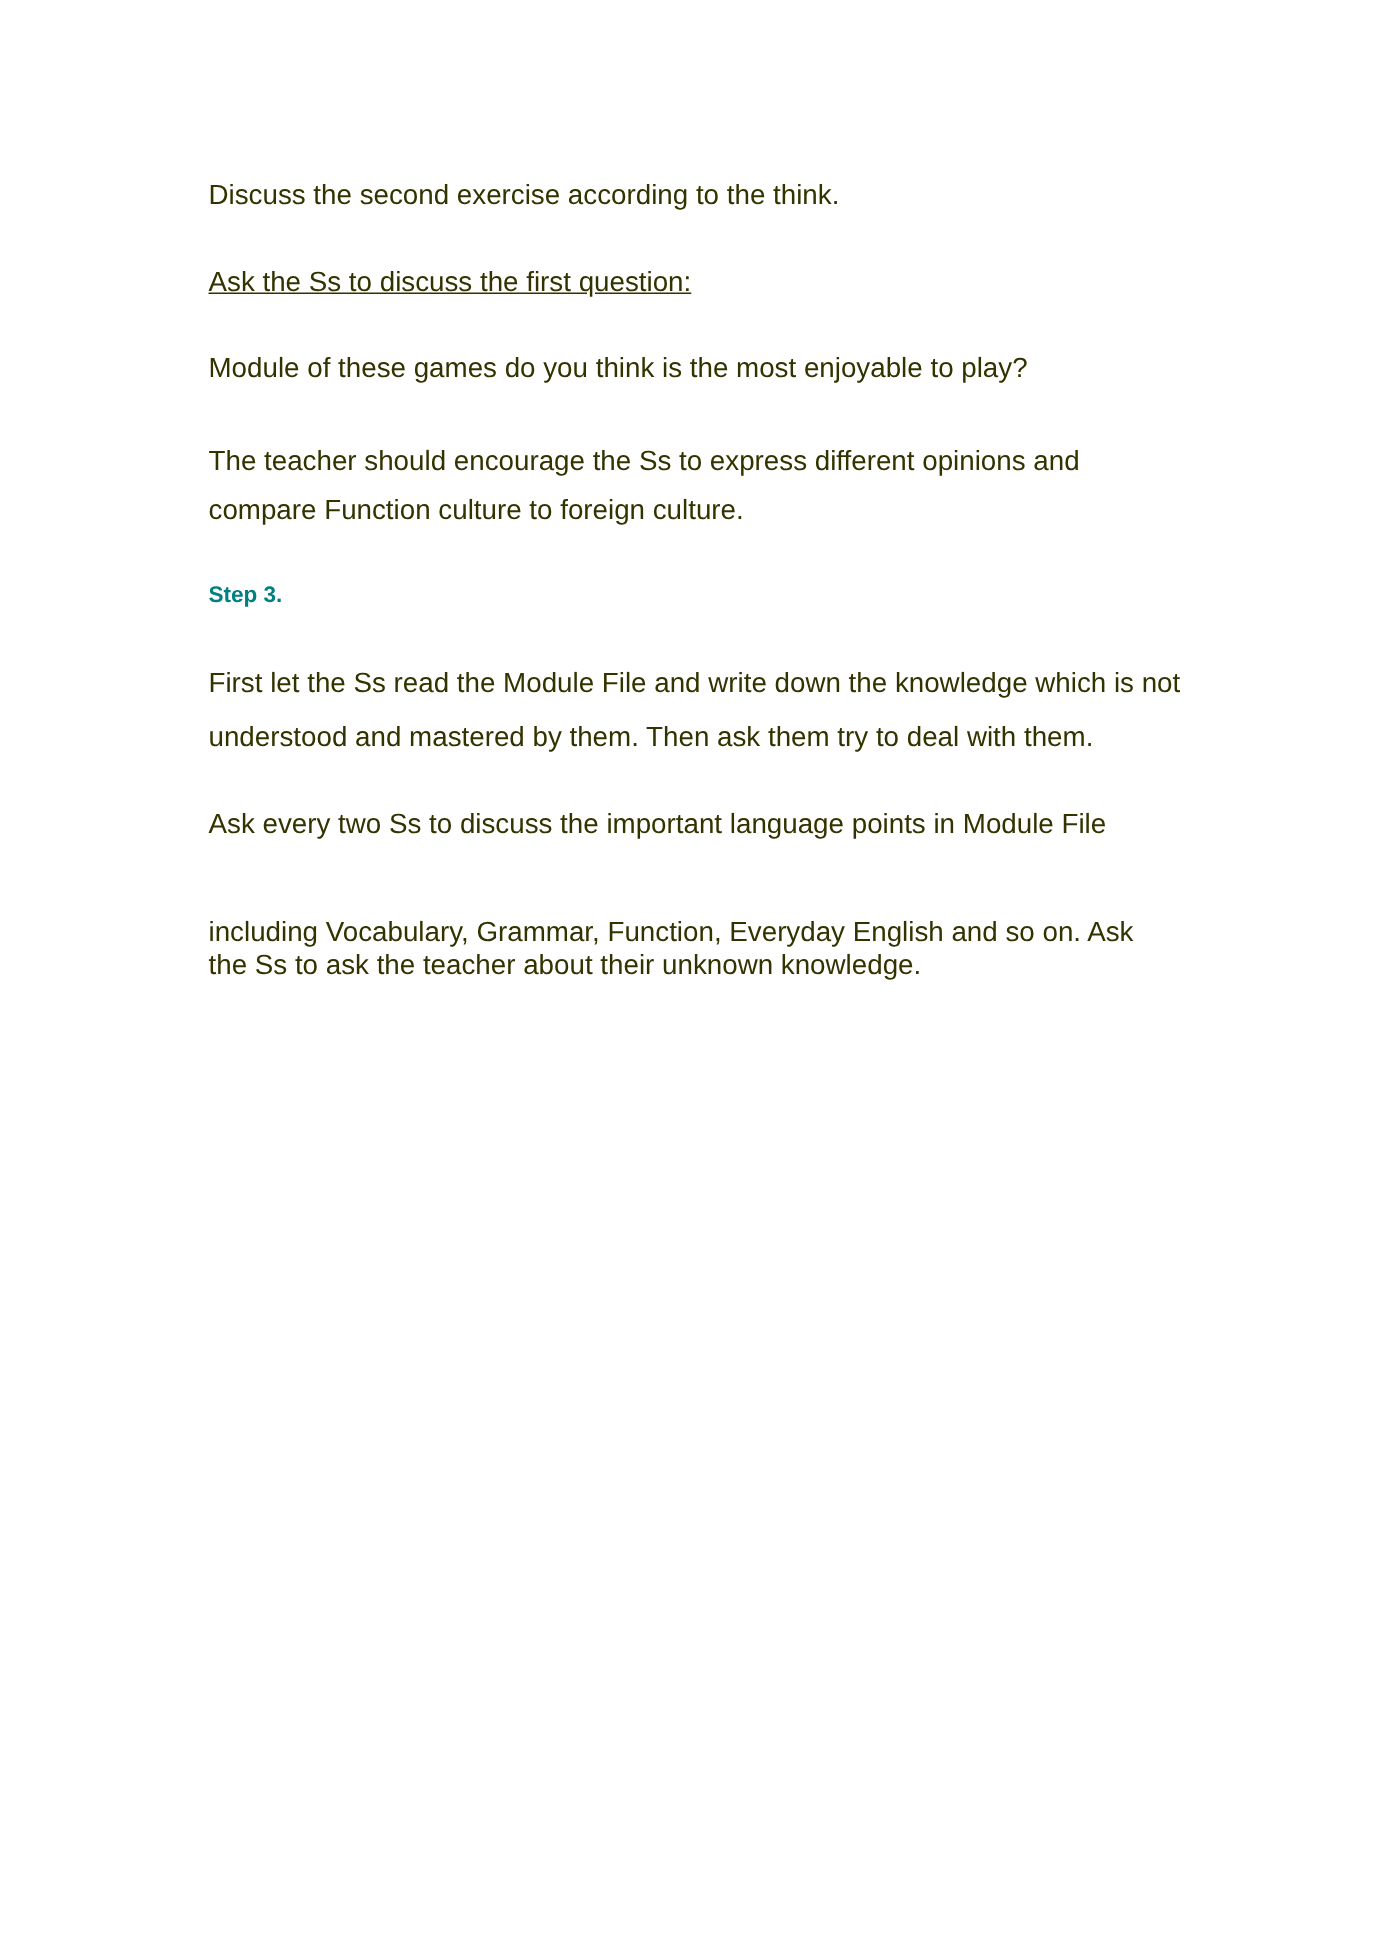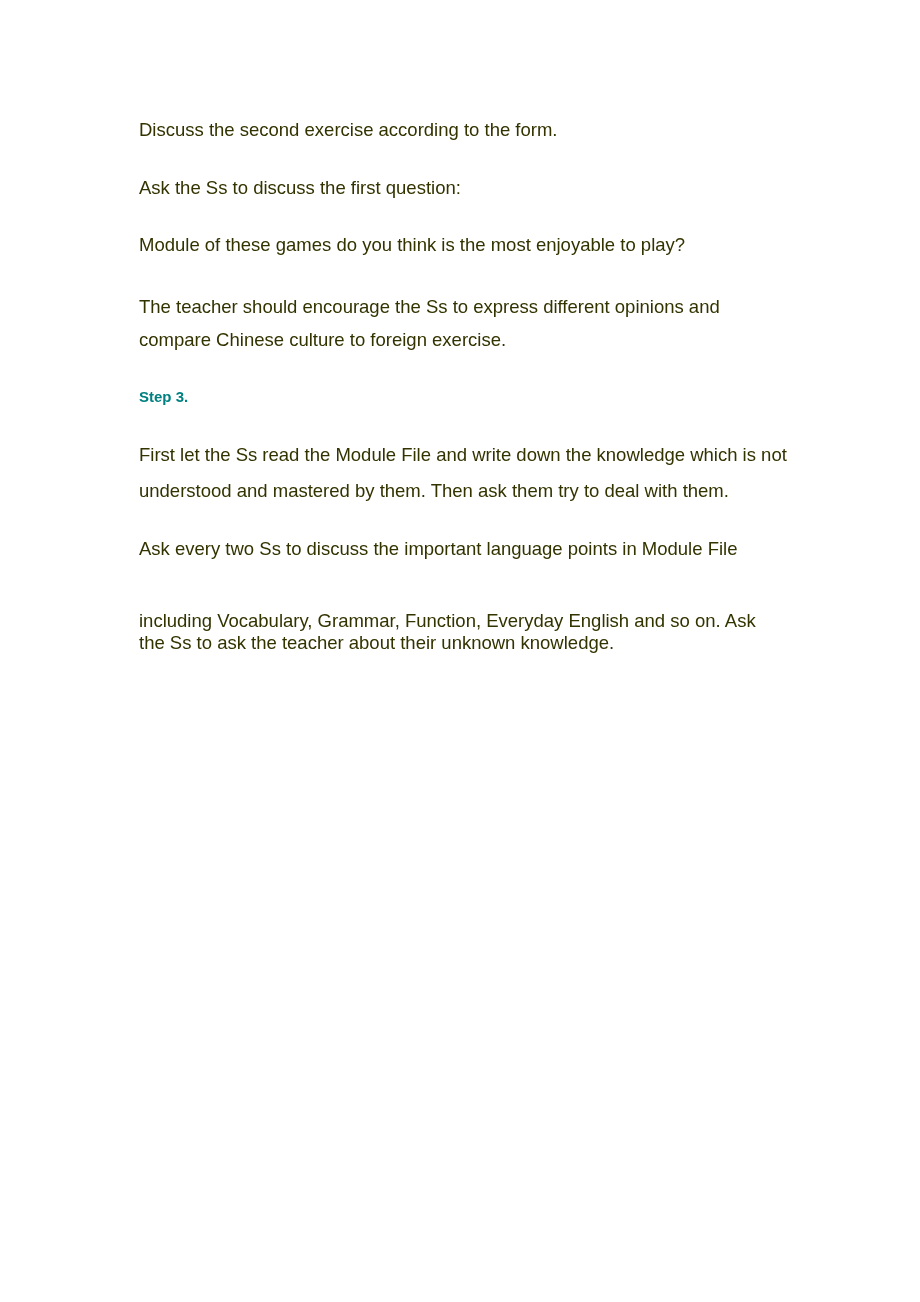--- a/index.html
+++ b/index.html
@@ -35,28 +35,28 @@
       font-size: 15px;
       line-height: 22px;
       font-weight: bold;
       color: #008080;
     }
   </style>
 </head>
 <body>
 
 <div class="page">
-  <div class="line" style="top:119px;">Discuss the second exercise according to the form.</div>
+  <div class="line" style="top:119px;">Discuss the second exercise according to the think.</div>
 
-  <div class="line" style="top:177px;">Ask the Ss to discuss the first question:</div>
+  <div class="line" style="top:177px;text-decoration:underline;">Ask the Ss to discuss the first question:</div>
 
   <div class="line" style="top:234px;">Module of these games do you think is the most enjoyable to play?</div>
 
   <div class="line" style="top:296px;">The teacher should encourage the Ss to express different opinions and</div>
-  <div class="line" style="top:329px;">compare Chinese culture to foreign exercise.</div>
+  <div class="line" style="top:329px;">compare Function culture to foreign culture.</div>
 
   <div class="heading" style="top:386px;">Step 3.</div>
 
   <div class="line" style="top:444px;text-align:center;">First let the Ss read the Module File and write down the knowledge which is not</div>
   <div class="line" style="top:480px;">understood and mastered by them. Then ask them try to deal with them.</div>
 
   <div class="line" style="top:538px;">Ask every two Ss to discuss the important language points in Module File</div>
 
   <div class="line" style="top:562px;margin-top:48px;">including Vocabulary, Grammar, Function, Everyday English and so on. Ask</div>
   <div class="line" style="top:632px;">the Ss to ask the teacher about their unknown knowledge.</div>

